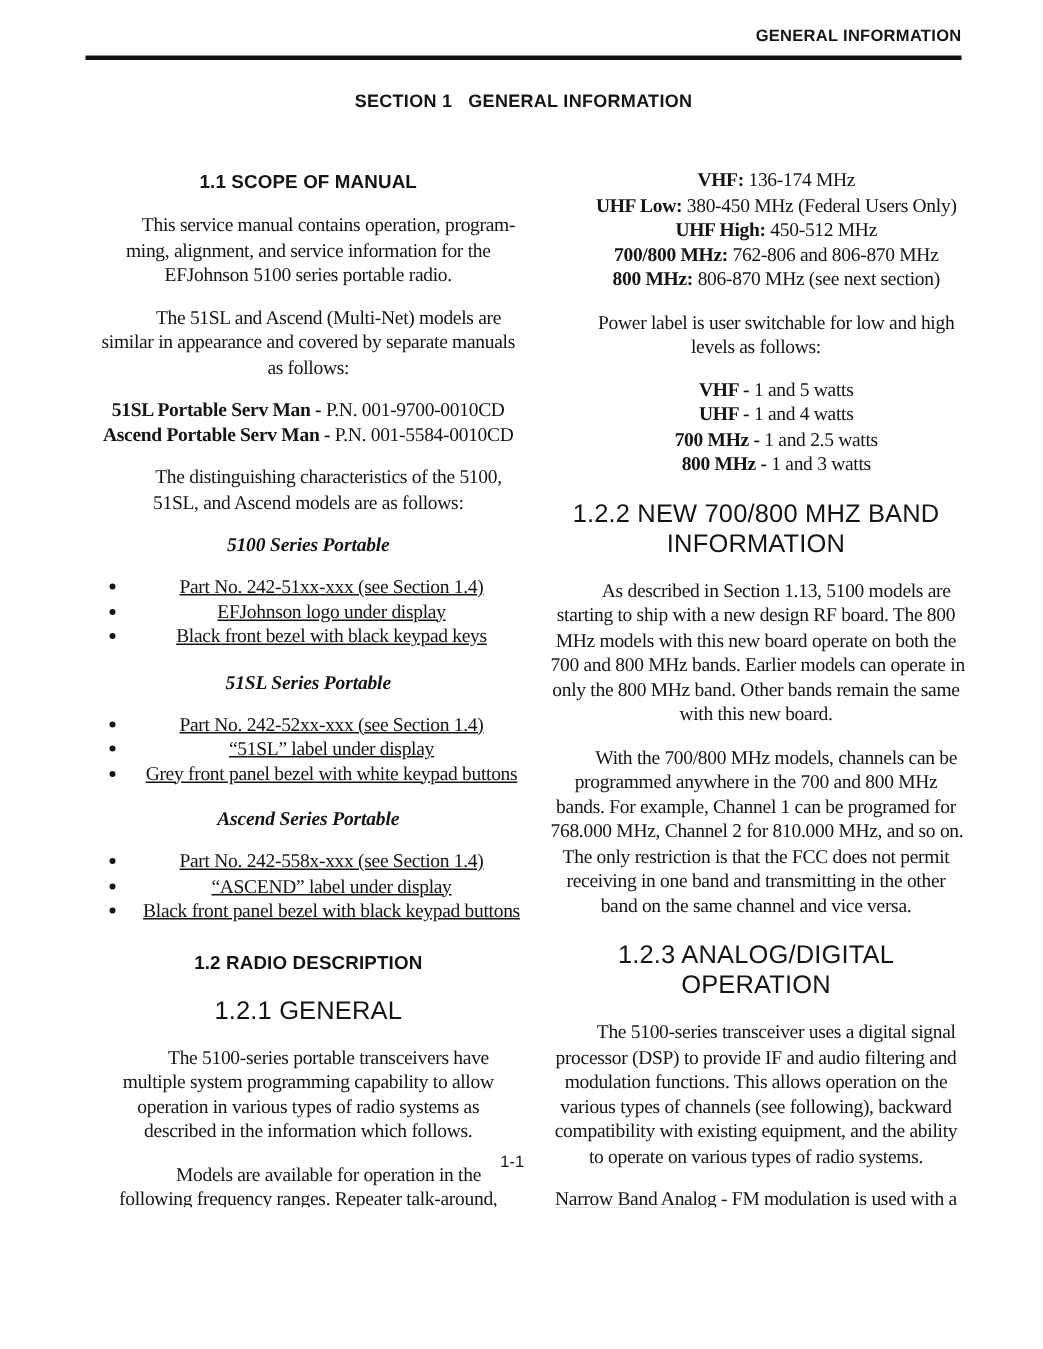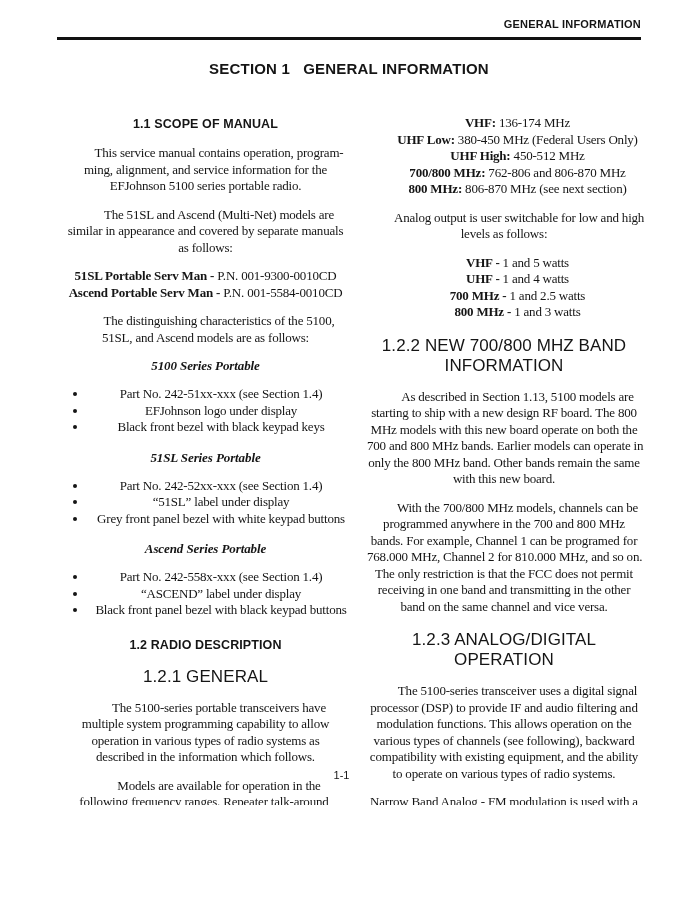--- a/index.html
+++ b/index.html
@@ -2,38 +2,38 @@
 <html><head>
 <meta charset="utf-8">
 <style>
   html,body{margin:0;padding:0;background:#fff;}
   .page{position:relative;width:695px;height:805px;background:#ffffff;color:#151515;
         font-family:"Liberation Serif",serif;overflow:hidden;}
   .inner{padding:18px 54px 0 57px;}
   .running-head{font-family:"Liberation Sans",sans-serif;font-weight:bold;font-size:11px;
         line-height:13px;text-align:right;letter-spacing:0.2px;margin-bottom:6px;}
   .rule{height:3px;background:#111;margin-bottom:20px;}
-  .title{font-family:"Liberation Sans",sans-serif;font-weight:bold;font-size:15px;
+  .title{font-family:"Liberation Sans",sans-serif;font-weight:bold;font-size:12px;
         text-align:center;margin:0 0 38px 0;white-space:pre;letter-spacing:0.2px;}
   .columns{display:flex;gap:13px;text-align:center;}
   .col-left{width:297px;flex:none;}
   .col-right{flex:1;min-width:0;}
   .para{margin:0 0 12px 0;font-size:13px;line-height:16.5px;letter-spacing:-0.2px;
         white-space:pre;}
   .indent{text-indent:27px;}
   .hs{font-family:"Liberation Sans",sans-serif;font-weight:bold;font-size:12.5px;
         margin:2px 0 14px 0;letter-spacing:0.1px;}
   .hs.mt{margin-top:19px;}
   .hsub{font-family:"Liberation Sans",sans-serif;font-weight:normal;font-size:17px;
         margin:15px 0 13px 0;letter-spacing:0.1px;}
   .hg{font-size:13px;font-weight:bold;margin:2px 0 12px 0;letter-spacing:-0.1px;font-style:italic;}
   .manuals{margin:0 0 12px 0;}
   .line{font-size:13px;line-height:16.5px;letter-spacing:-0.2px;white-space:pre;}
   .b{font-weight:bold;}
-  ul.bullets{margin:1px 0 14px 0;padding-left:31px;list-style:disc;}
+  ul.bullets{margin:1px 0 14px 0;padding-left:31px;list-style:disc;text-decoration:underline;}
   ul.bullets li{font-size:13px;line-height:16.5px;letter-spacing:-0.2px;}
   .vlist{margin:0 0 12px 0;padding-left:27px;}
   .vlist.tight{margin-bottom:2px;}
   .mode{margin:0 0 14px 0;}
   .u{text-decoration:underline;text-underline-offset:2px;}
   .footer{position:absolute;left:0;right:12px;bottom:24px;text-align:center;
         font-family:"Liberation Sans",sans-serif;font-size:11px;}
 </style>
 </head>
 <body>
@@ -50,21 +50,21 @@
       <div class="col-left">
         <h2 class="hs">1.1 SCOPE OF MANUAL</h2>
         <p class="para indent">This service manual contains operation, program-
 ming, alignment, and service information for the
 EFJohnson 5100 series portable radio.</p>
         <p class="para indent">The 51SL and Ascend (Multi-Net) models are
 similar in appearance and covered by separate manuals
 as follows:</p>
 
         <div class="manuals">
-          <div class="line"><span class="b">51SL Portable Serv Man -</span> <span>P.N. 001-9300-0010CD</span></div>
+          <div class="line"><span class="b">51SL Portable Serv Man -</span> <span>P.N. 001-9700-0010CD</span></div>
           <div class="line"><span class="b">Ascend Portable Serv Man -</span> <span>P.N. 001-5584-0010CD</span></div>
         </div>
 
         <p class="para indent">The distinguishing characteristics of the 5100,
 51SL, and Ascend models are as follows:</p>
 
         <h3 class="hg">5100 Series Portable</h3>
         <ul class="bullets">
           <li>Part No. 242-51xx-xxx (see Section 1.4)</li>
           <li>EFJohnson logo under display</li>
@@ -99,21 +99,21 @@
 
       <div class="col-right">
         <div class="vlist">
           <div class="line"><span class="b">VHF:</span> <span>136-174 MHz</span></div>
           <div class="line"><span class="b">UHF Low:</span> <span>380-450 MHz (Federal Users Only)</span></div>
           <div class="line"><span class="b">UHF High:</span> <span>450-512 MHz</span></div>
           <div class="line"><span class="b">700/800 MHz:</span> <span>762-806 and 806-870 MHz</span></div>
           <div class="line"><span class="b">800 MHz:</span> <span>806-870 MHz (see next section)</span></div>
         </div>
 
-        <p class="para indent">Analog output is user switchable for low and high
+        <p class="para indent">Power label is user switchable for low and high
 levels as follows:</p>
 
         <div class="vlist tight">
           <div class="line"><span class="b">VHF -</span> <span>1 and 5 watts</span></div>
           <div class="line"><span class="b">UHF -</span> <span>1 and 4 watts</span></div>
           <div class="line"><span class="b">700 MHz -</span> <span>1 and 2.5 watts</span></div>
           <div class="line"><span class="b">800 MHz -</span> <span>1 and 3 watts</span></div>
         </div>
 
         <h3 class="hsub">1.2.2 NEW 700/800 MHZ BAND INFORMATION</h3>

